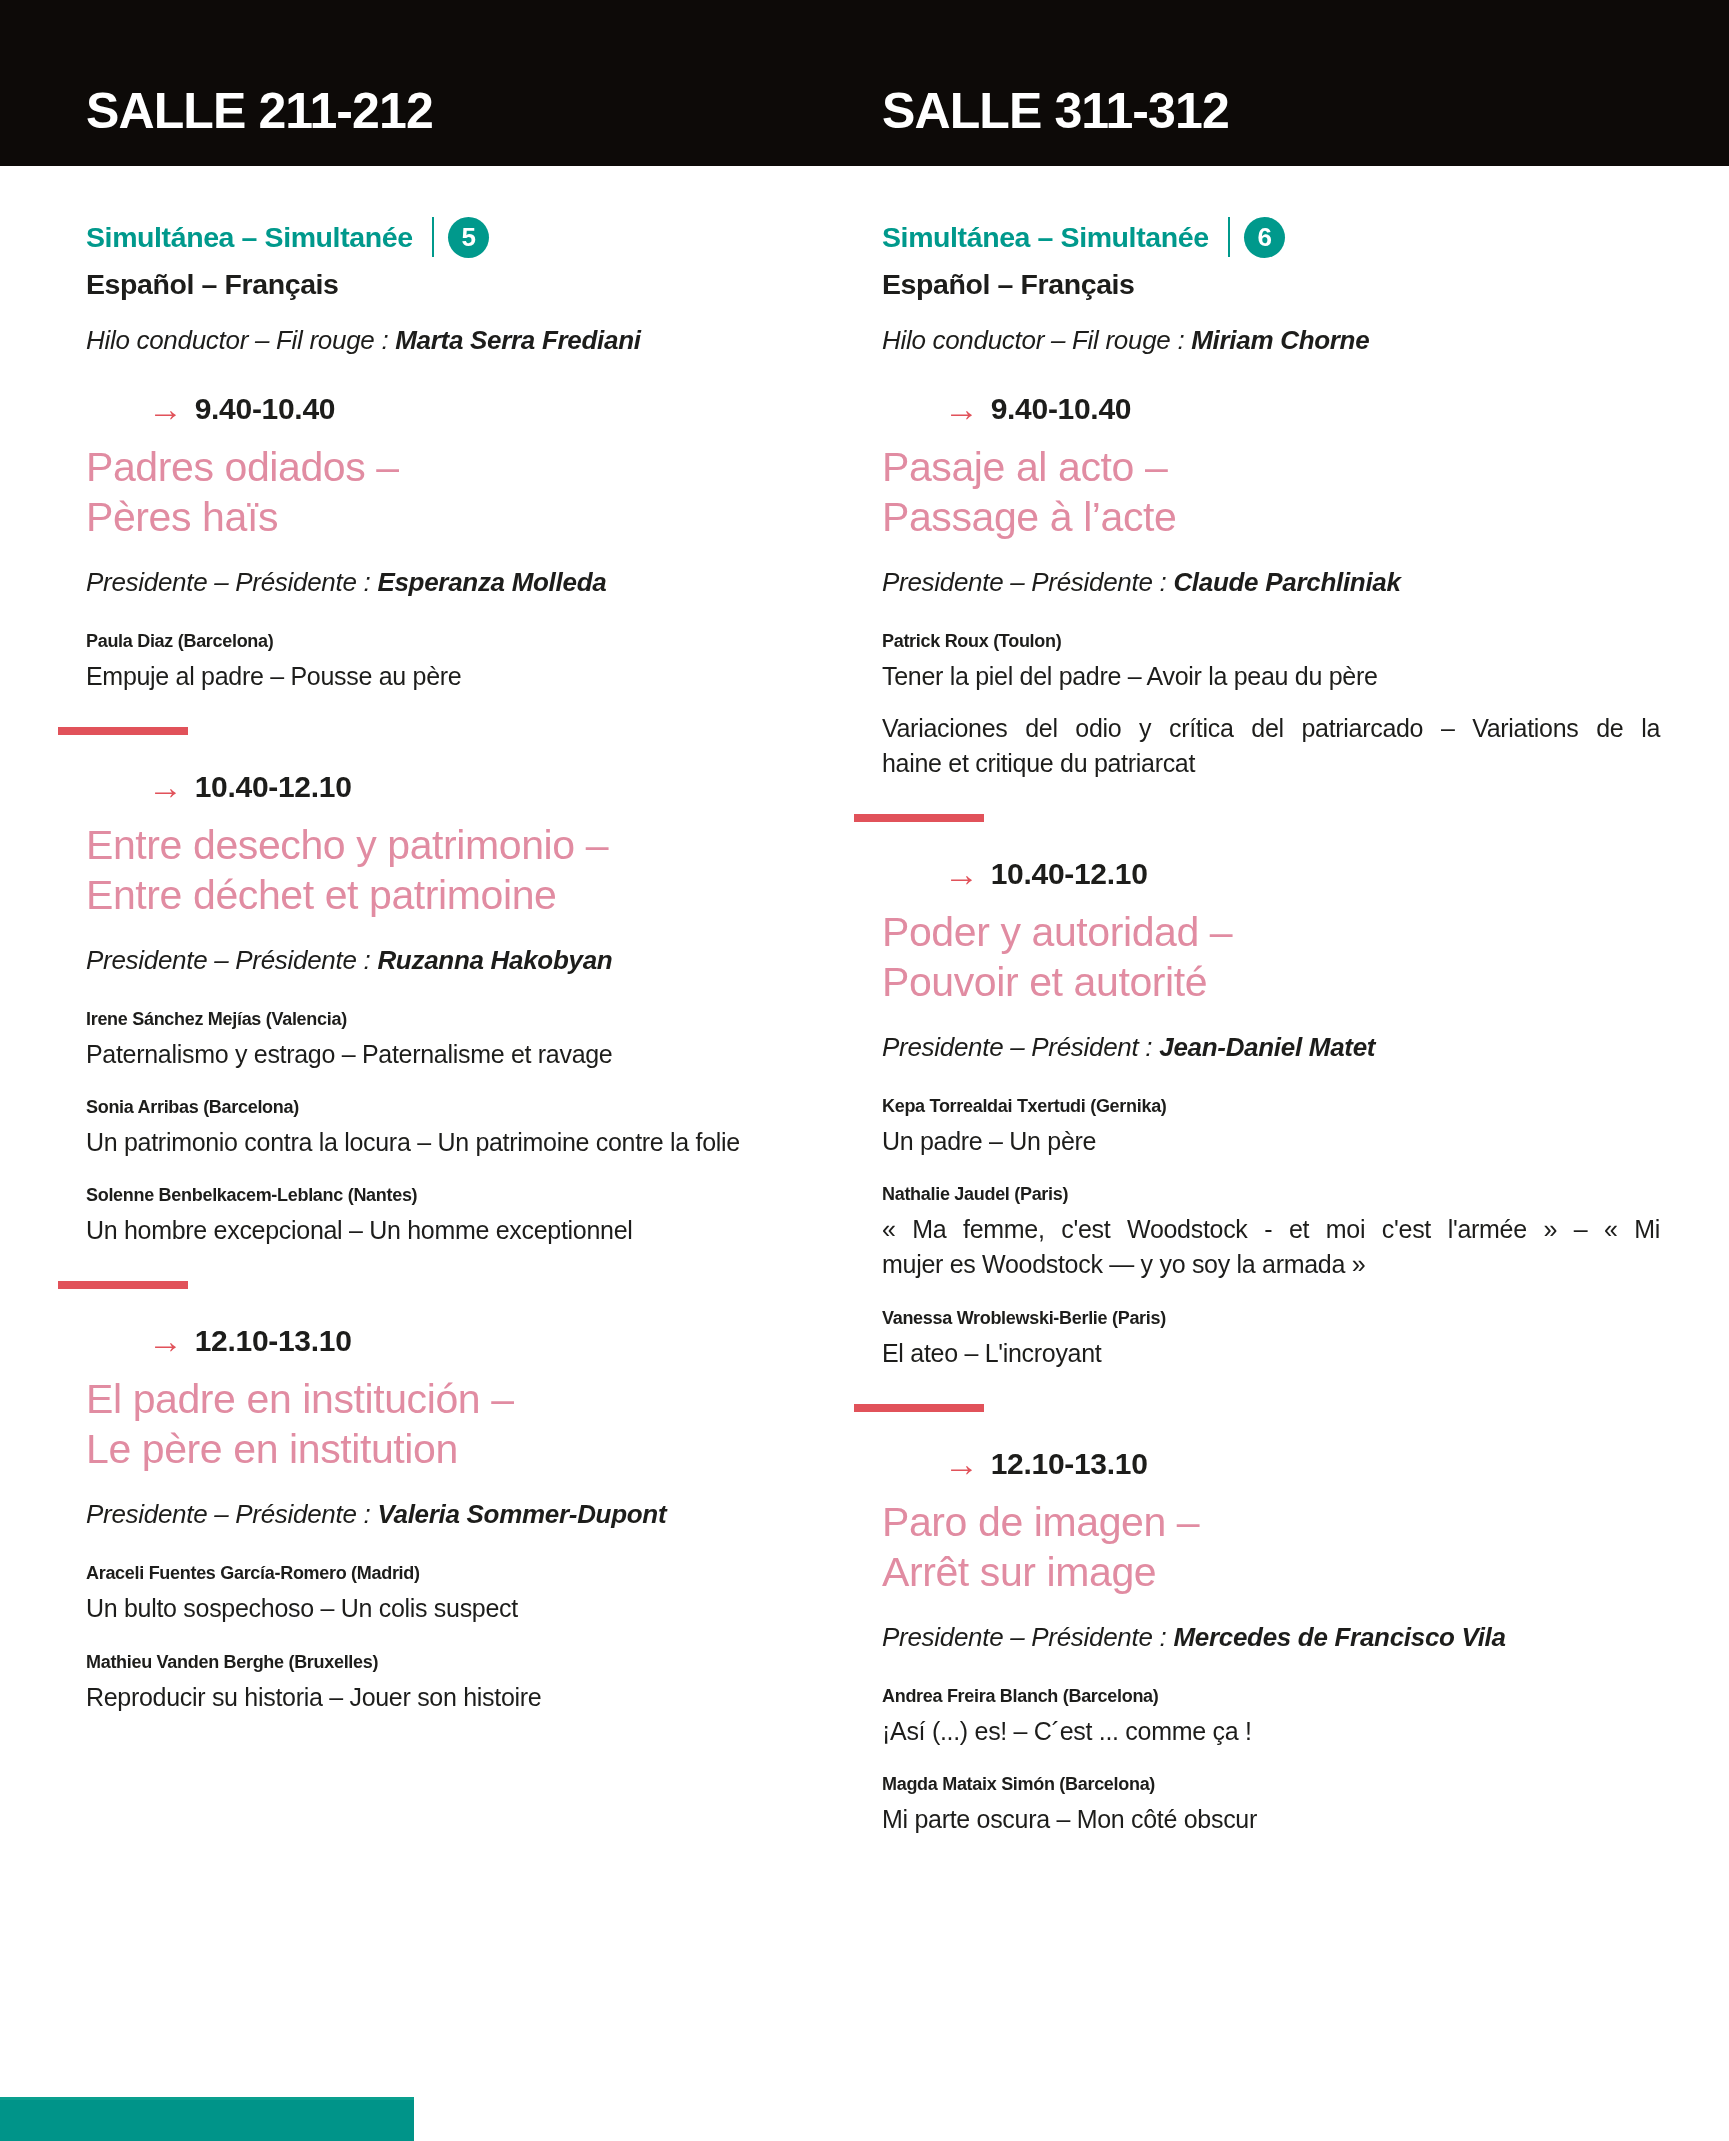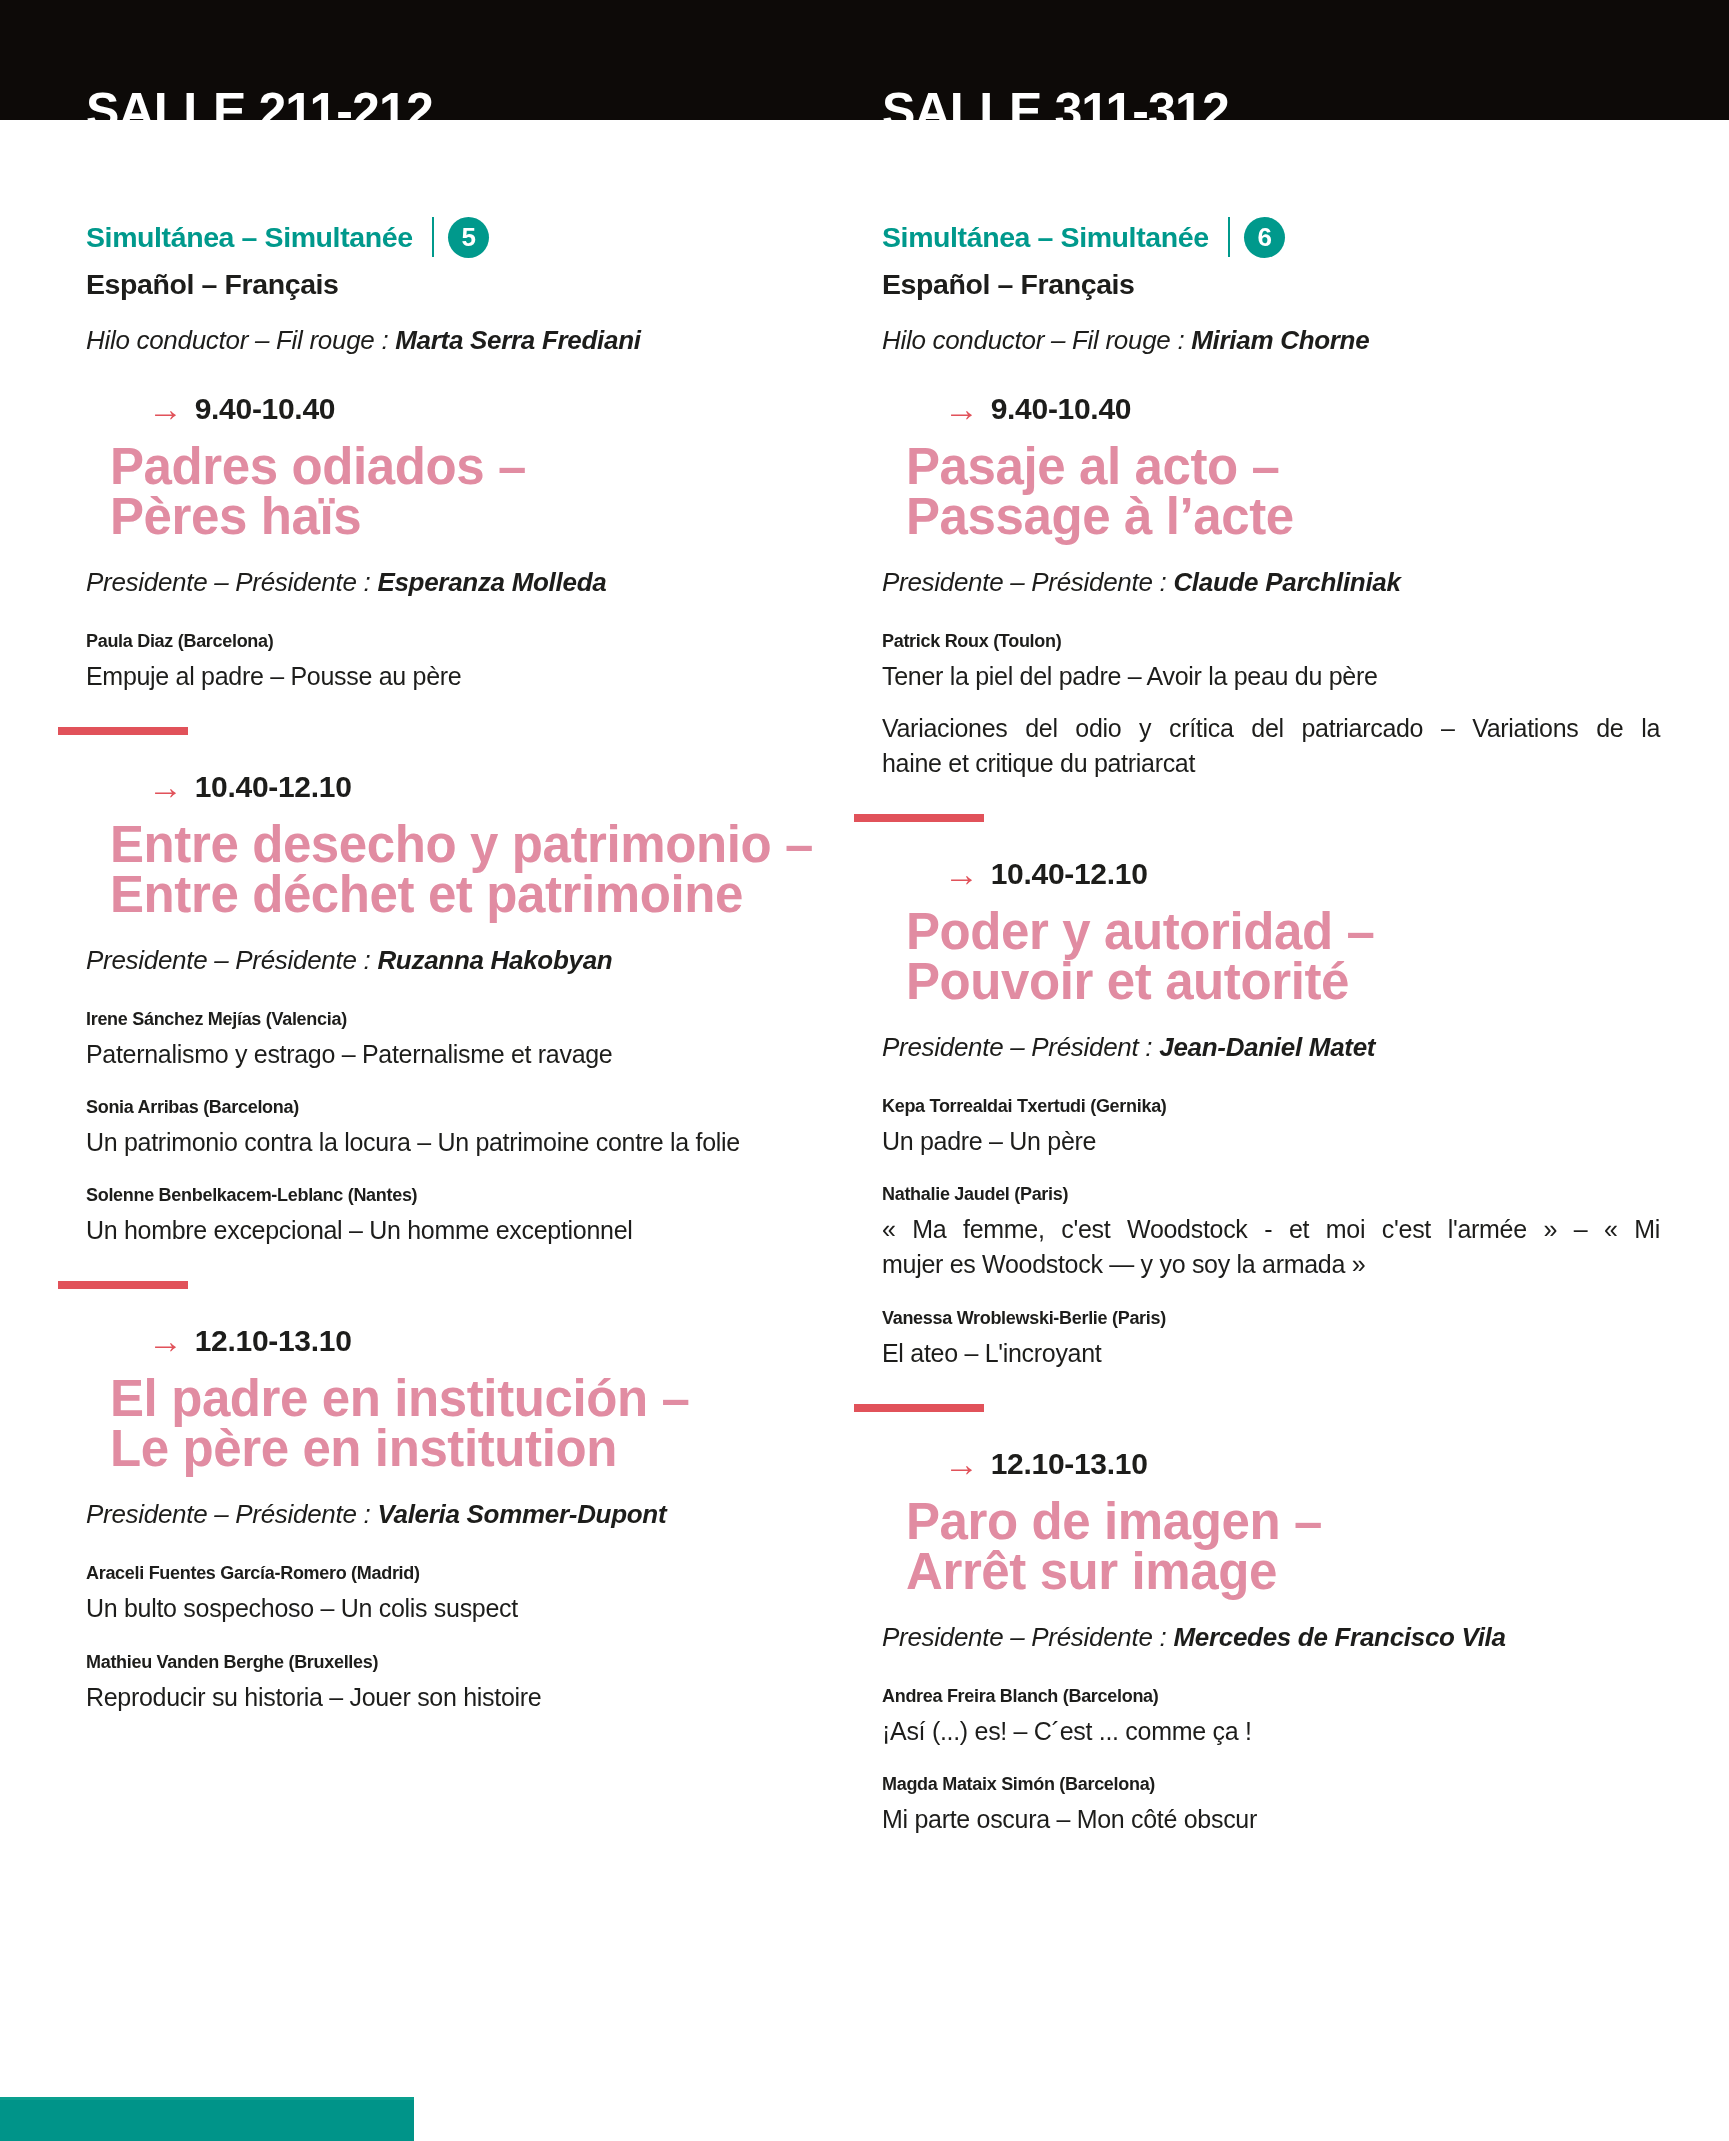--- a/index.html
+++ b/index.html
@@ -2,21 +2,21 @@
 <html style="font-size:14px"><head>
 <meta charset="utf-8">
 <style>
   * { margin:0; padding:0; box-sizing:border-box; }
   html,body { background:#ffffff; }
   .page {
     position:relative; width:1729px; height:2142px; background:#ffffff;
     font-family:"Liberation Sans", sans-serif; color:#1d1d1b;
     letter-spacing:-0.3px; overflow:hidden;
   }
-  .header-band { position:absolute; top:0; left:0; width:1729px; height:120px; background:#0d0a08; }
+  .header-band { position:absolute; top:0; left:0; width:1729px; height:166px; background:#0d0a08; }
   .room-title {
     position:absolute; top:86px; font-size:50px; line-height:50px;
     font-weight:bold; color:#ffffff; letter-spacing:-0.9px;
   }
   .room-0 { left:86px; } .room-1 { left:882px; }
 
   .column { position:absolute; top:216px; }
   .col-0 { left:86px; width:770px; }
   .col-1 { left:882px; width:778px; }
 
@@ -27,21 +27,21 @@
     width:41px; height:41px; border-radius:50%; background:#00998c; color:#ffffff;
     font-size:26px; font-weight:bold; display:flex; align-items:center; justify-content:center;
   }
   .langs { font-size:28.5px; font-weight:bold; line-height:35px; margin-bottom:22.5px; letter-spacing:-0.4px; }
   .thread { font-size:26px; font-style:italic; line-height:33px; }
   .thread-name { font-weight:bold; }
 
   .time-row { margin-top:33px; margin-left:62px; display:flex; align-items:center; line-height:38px; }
   .arrow { color:#e1525a; font-weight:bold; font-size:35px; margin-right:12px; line-height:38px; }
   .time { font-size:30px; font-weight:bold; }
-  .session-title { margin-top:14px; font-size:51px; line-height:50px; font-weight:bold; color:#e18ca2; letter-spacing:-0.4px;margin-left:24px; }
+  .session-title { margin-top:14px; font-size:41px; line-height:50px; font-weight:normal; color:#e18ca2; letter-spacing:-0.4px; }
   .chair { margin-top:24px; font-size:26px; font-style:italic; line-height:33px; }
   .chair-name { font-weight:bold; }
   .talks { margin-top:24px; }
   .talk { margin-bottom:17.3px; }
   .speaker { font-size:18px; font-weight:bold; line-height:36px; }
   .talk-line { font-size:25px; line-height:35px; }
   .talk-line.justify { text-align:justify; text-align-last:justify; }
   .divider { width:130px; height:7.8px; background:#e1525a; margin-top:33px; margin-left:-28.5px; }
 
   .footer-bar {

